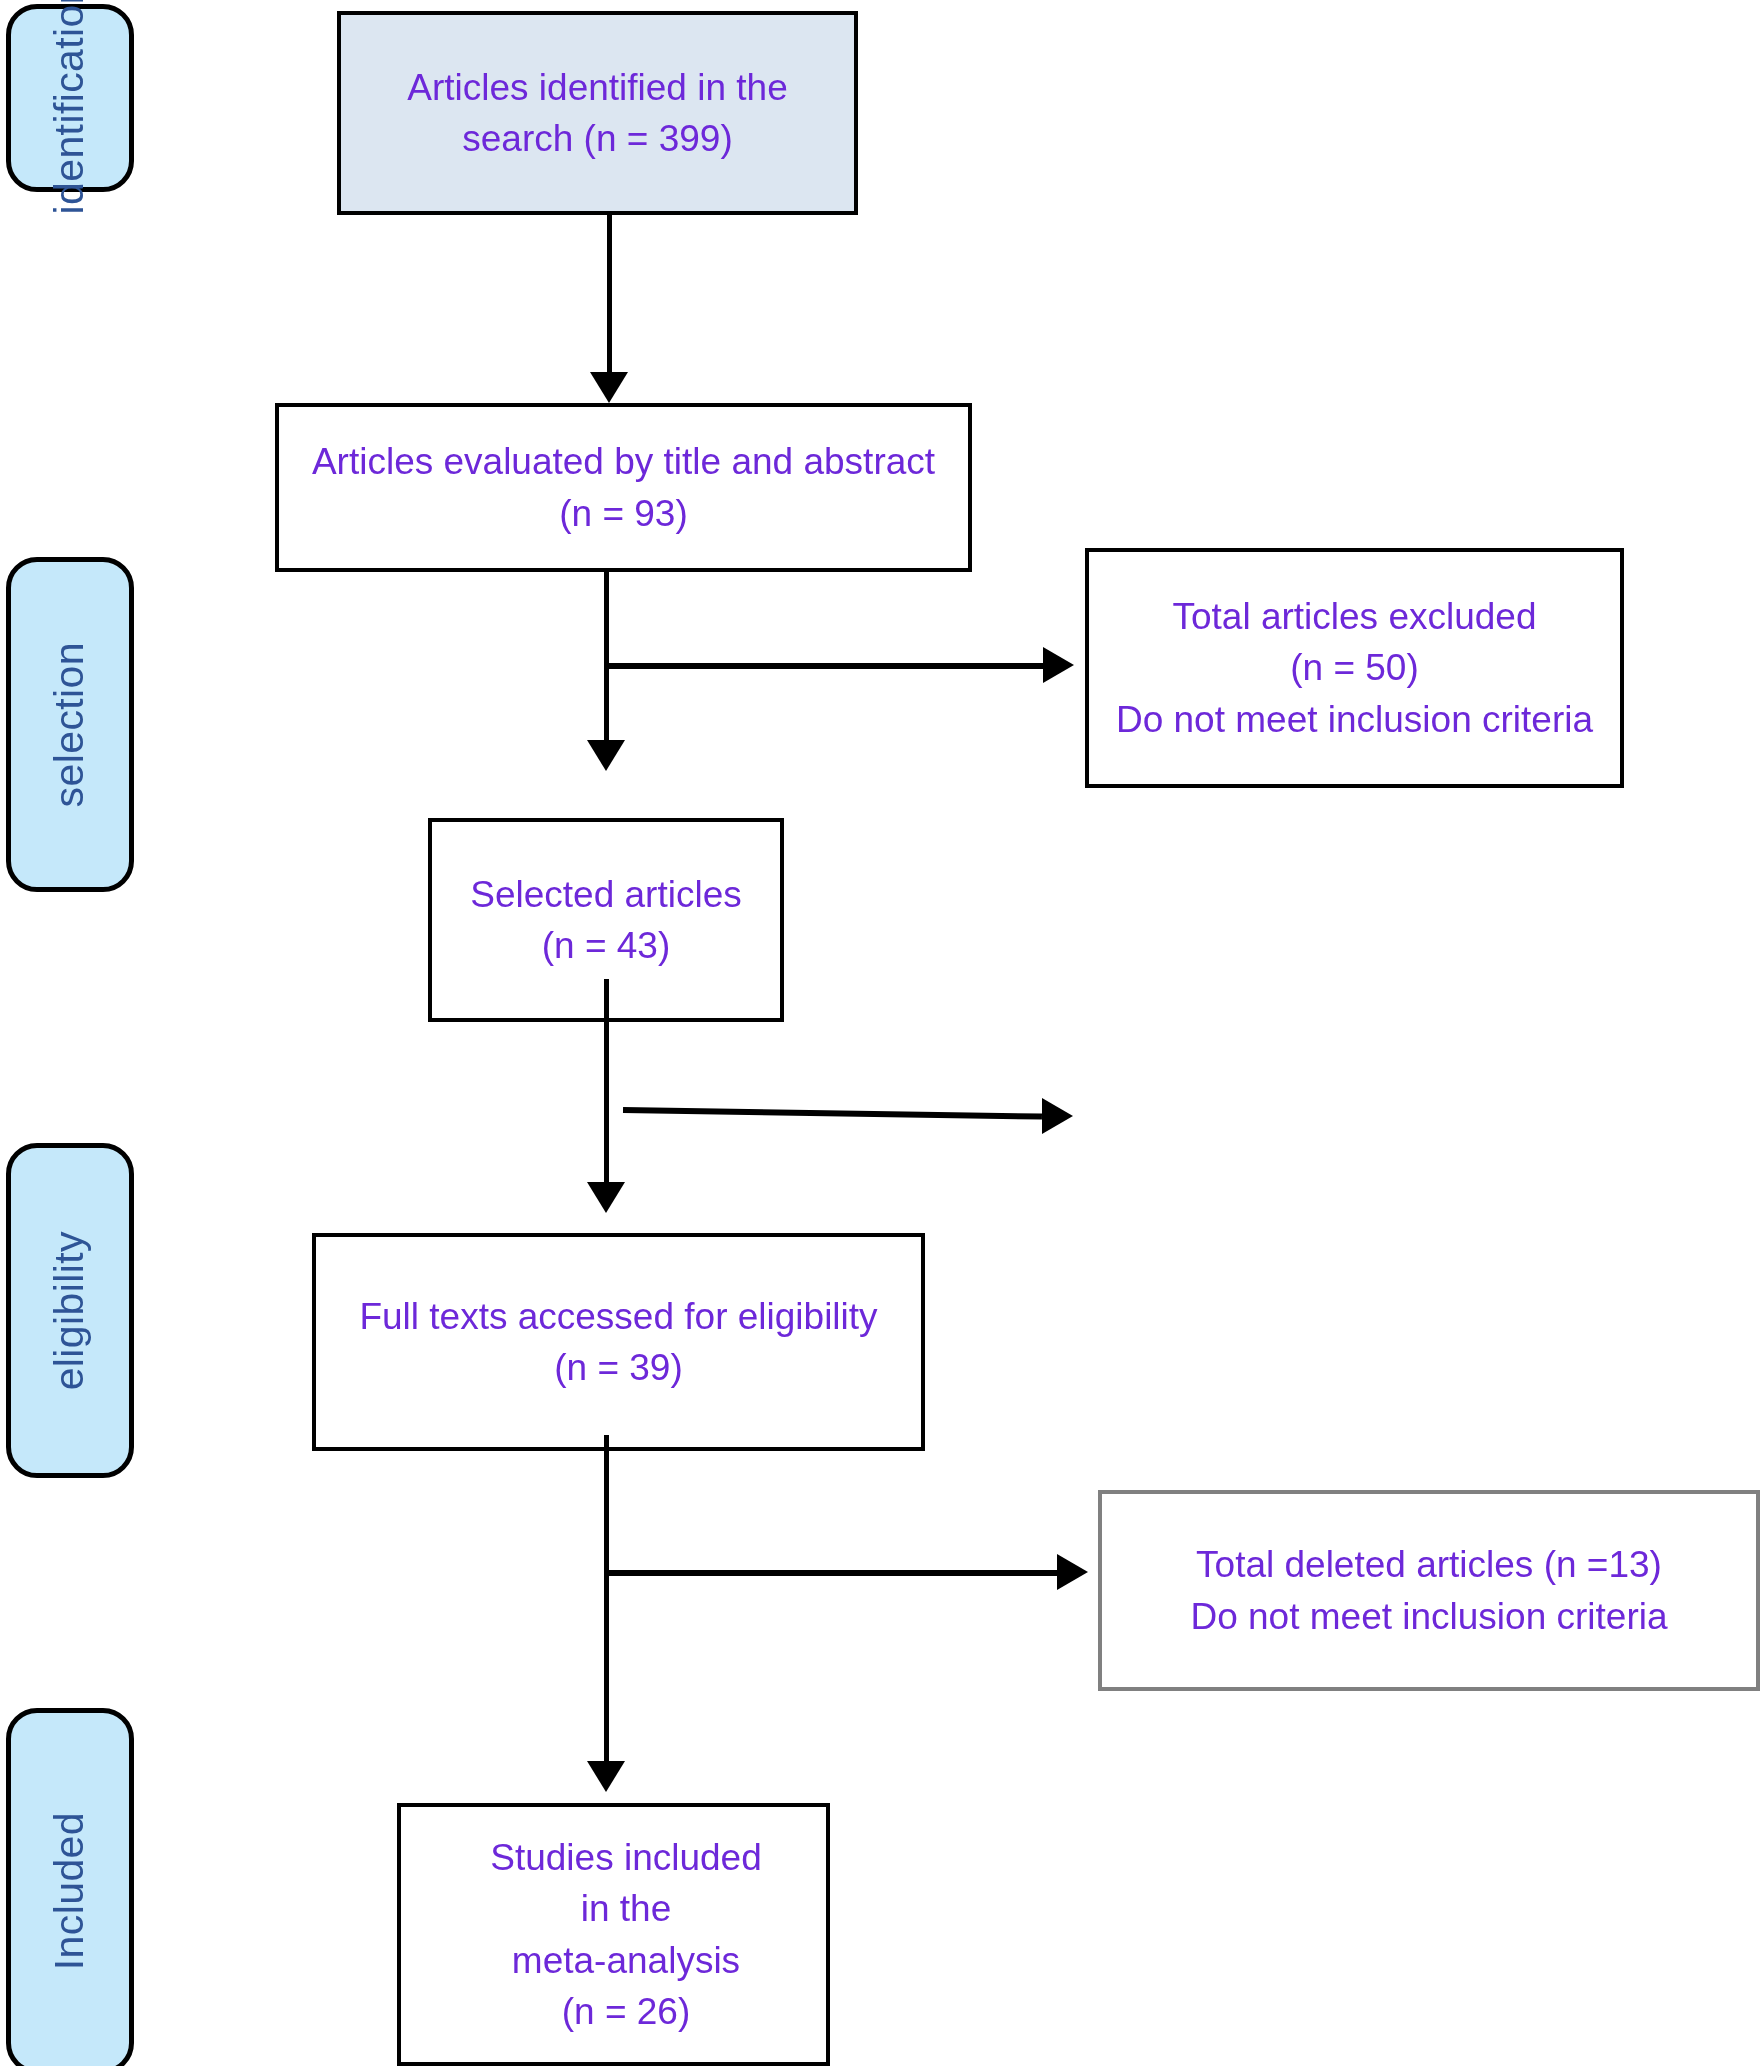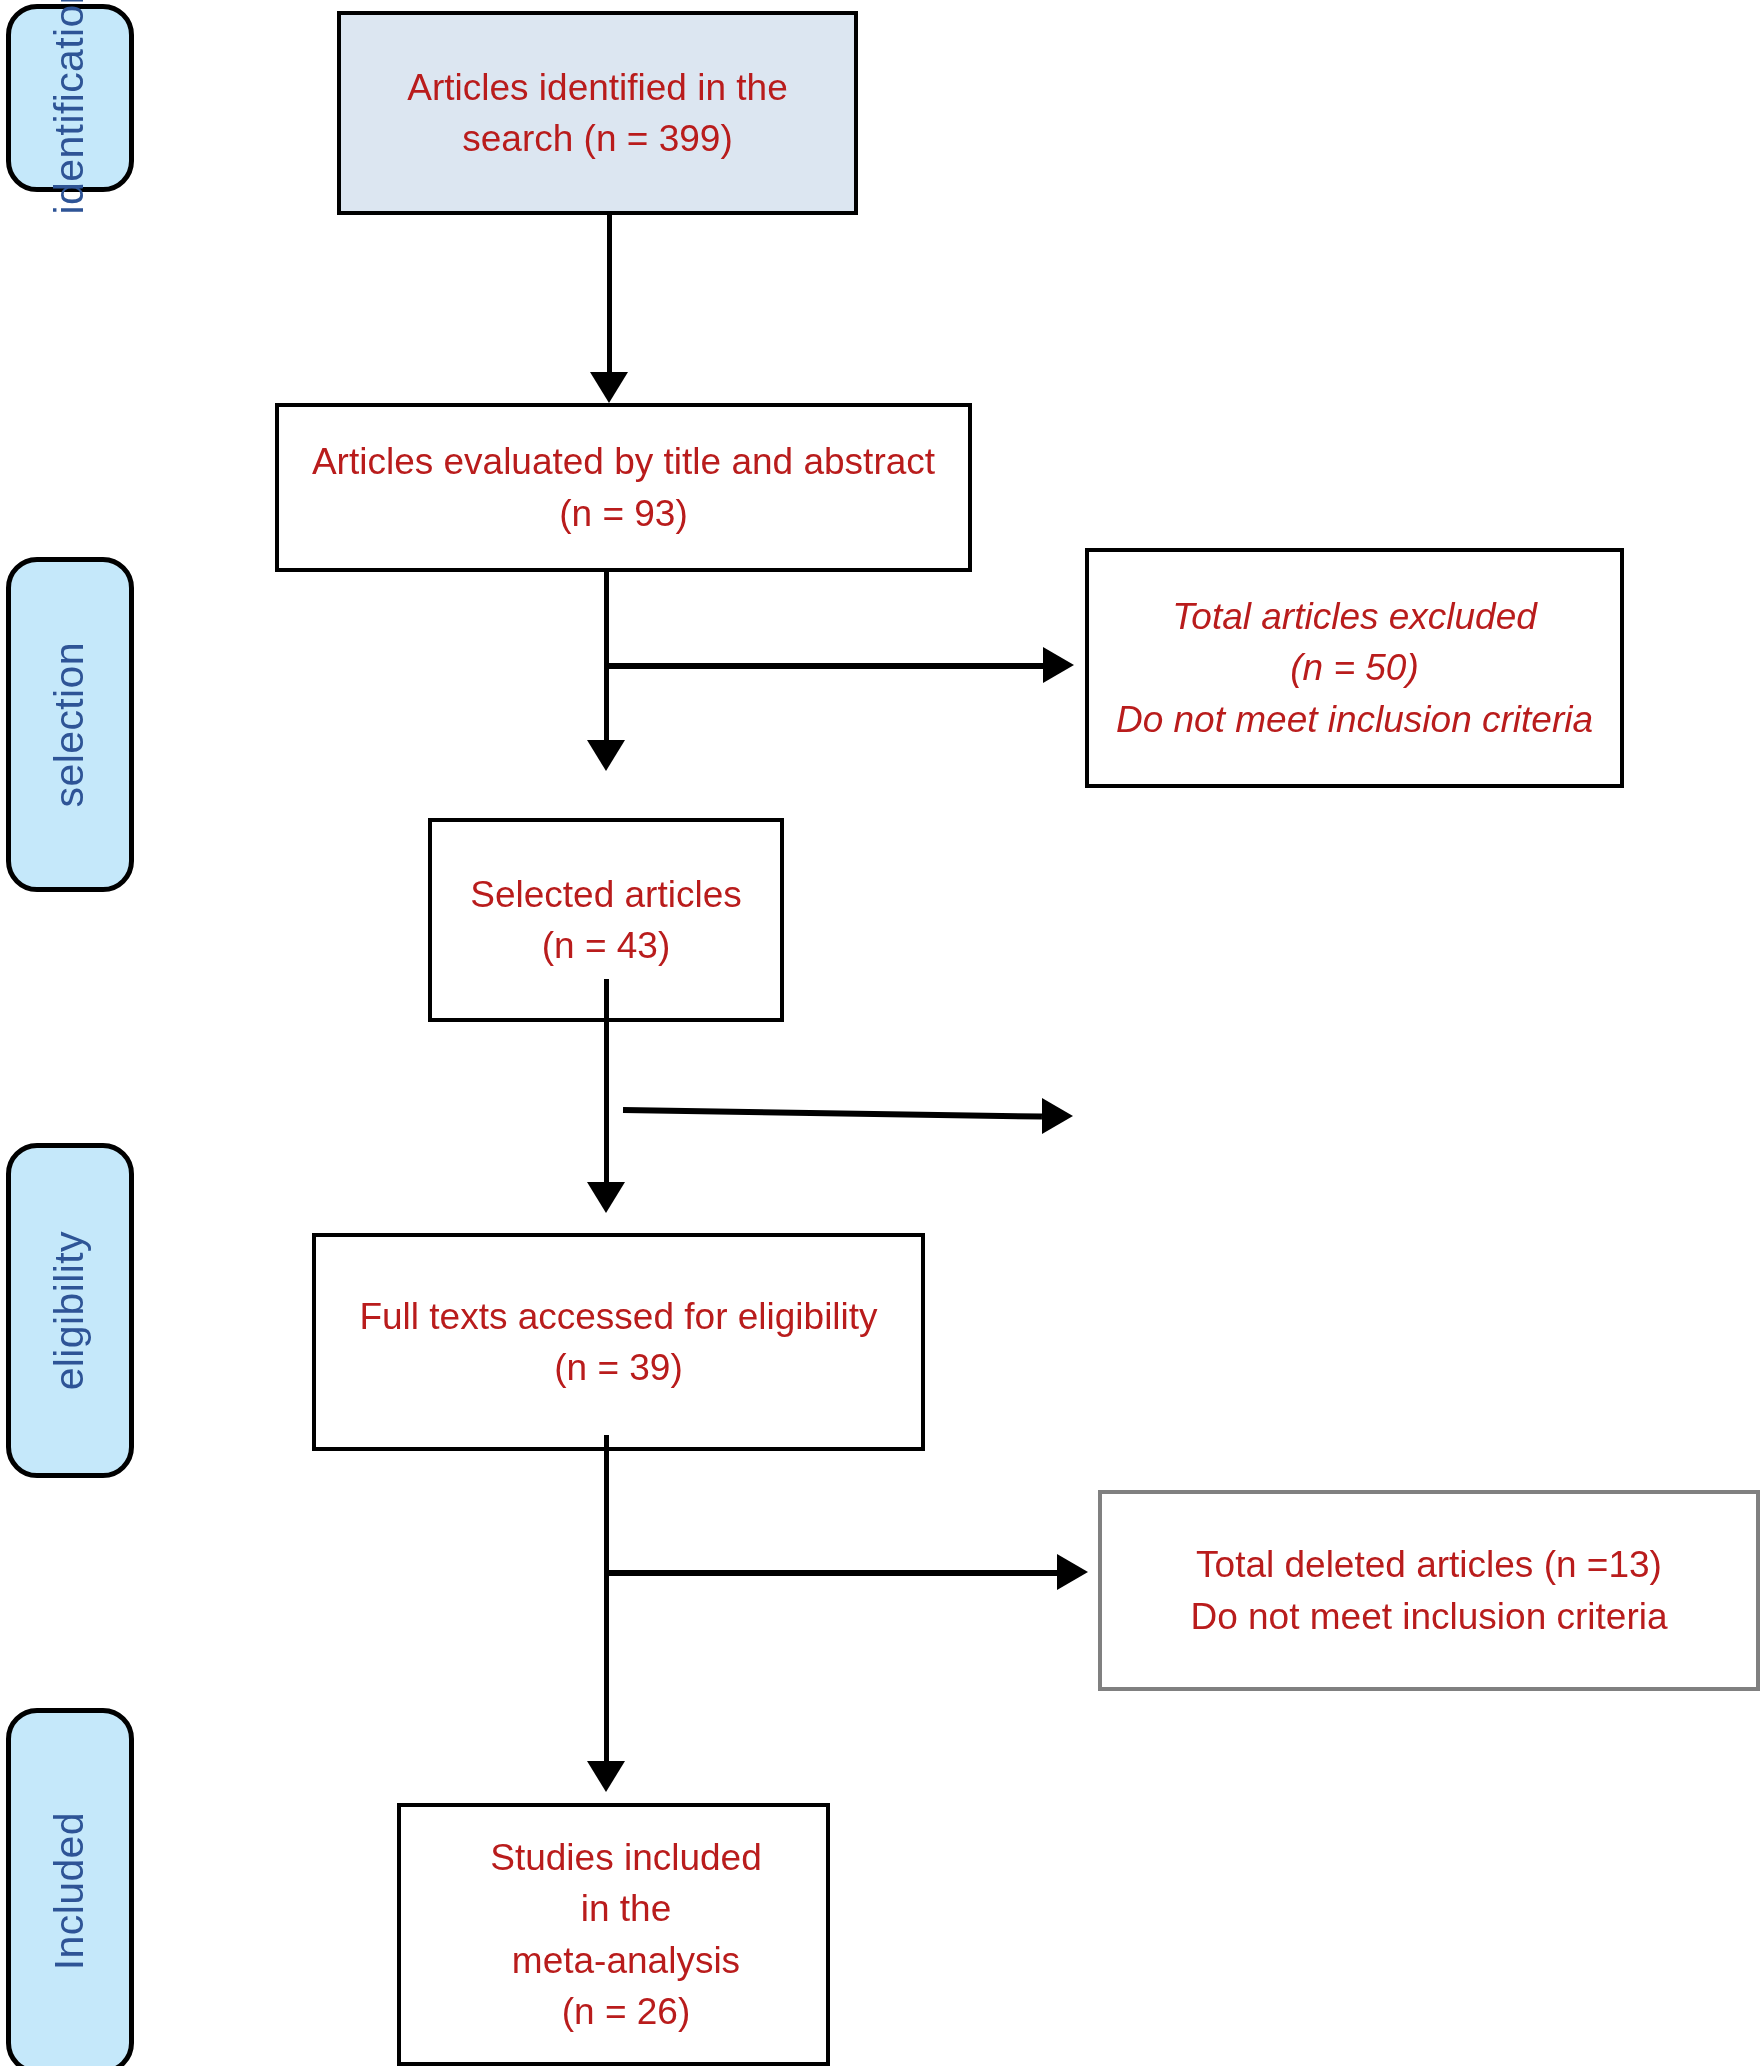--- a/index.html
+++ b/index.html
@@ -50,21 +50,21 @@
     justify-content: center;
     text-align: center;
   }
   .flow-box.filled {
     background: #dce6f1;
   }
   .flow-box.gray-border {
     border: 4.2px solid #808080;
   }
   .flow-box-text {
-    color: #b91c1c;
+    color: #6d28d9;
     font-size: 37px;
     line-height: 1.38;
     padding: 0 12.7px;
     white-space: pre-line;
   }
 
   
   .v-line {
     position: absolute;
     background: #000000;
@@ -116,21 +116,21 @@
   <div class="flow-box filled" style="left:337px; top:10.6px; width:521px; height:204px;">
     <span class="flow-box-text">Articles identified in the
 search (n = 399)</span>
   </div>
 
   <div class="flow-box" style="left:275px; top:403px; width:697px; height:169px;">
     <span class="flow-box-text">Articles evaluated by title and abstract
 (n = 93)</span>
   </div>
 
-  <div class="flow-box" style="left:1085px; top:548px; width:539px; height:240px;font-style:italic;">
+  <div class="flow-box" style="left:1085px; top:548px; width:539px; height:240px;">
     <span class="flow-box-text">Total articles excluded
 (n = 50)
 Do not meet inclusion criteria</span>
   </div>
 
   <div class="flow-box" style="left:428px; top:818px; width:356px; height:204px;">
     <span class="flow-box-text">Selected articles
 (n = 43)</span>
   </div>
 

